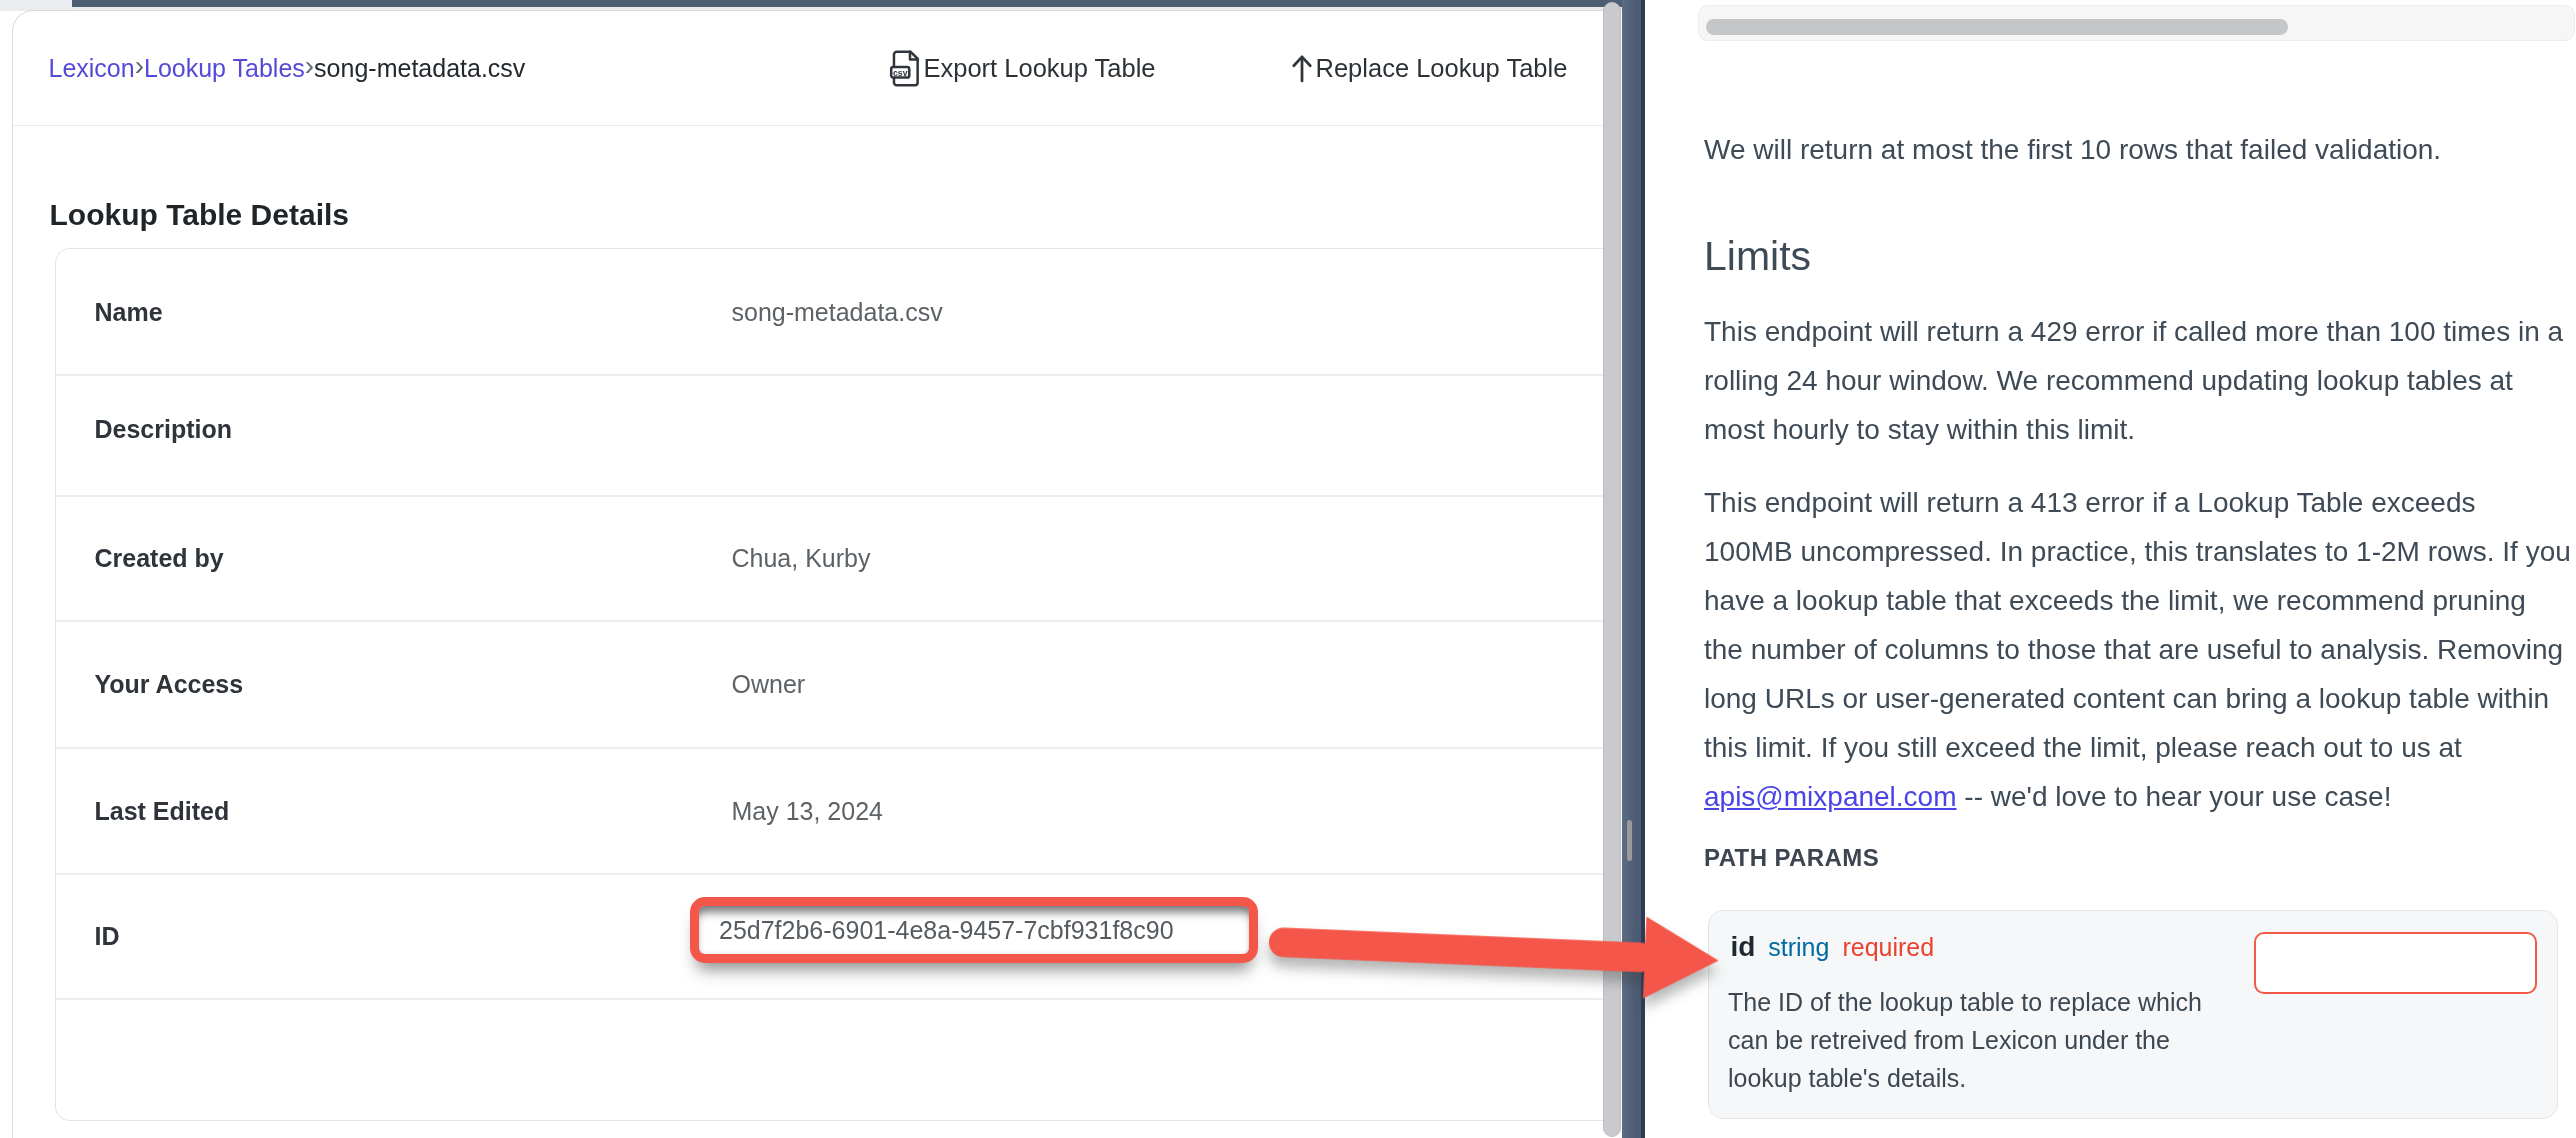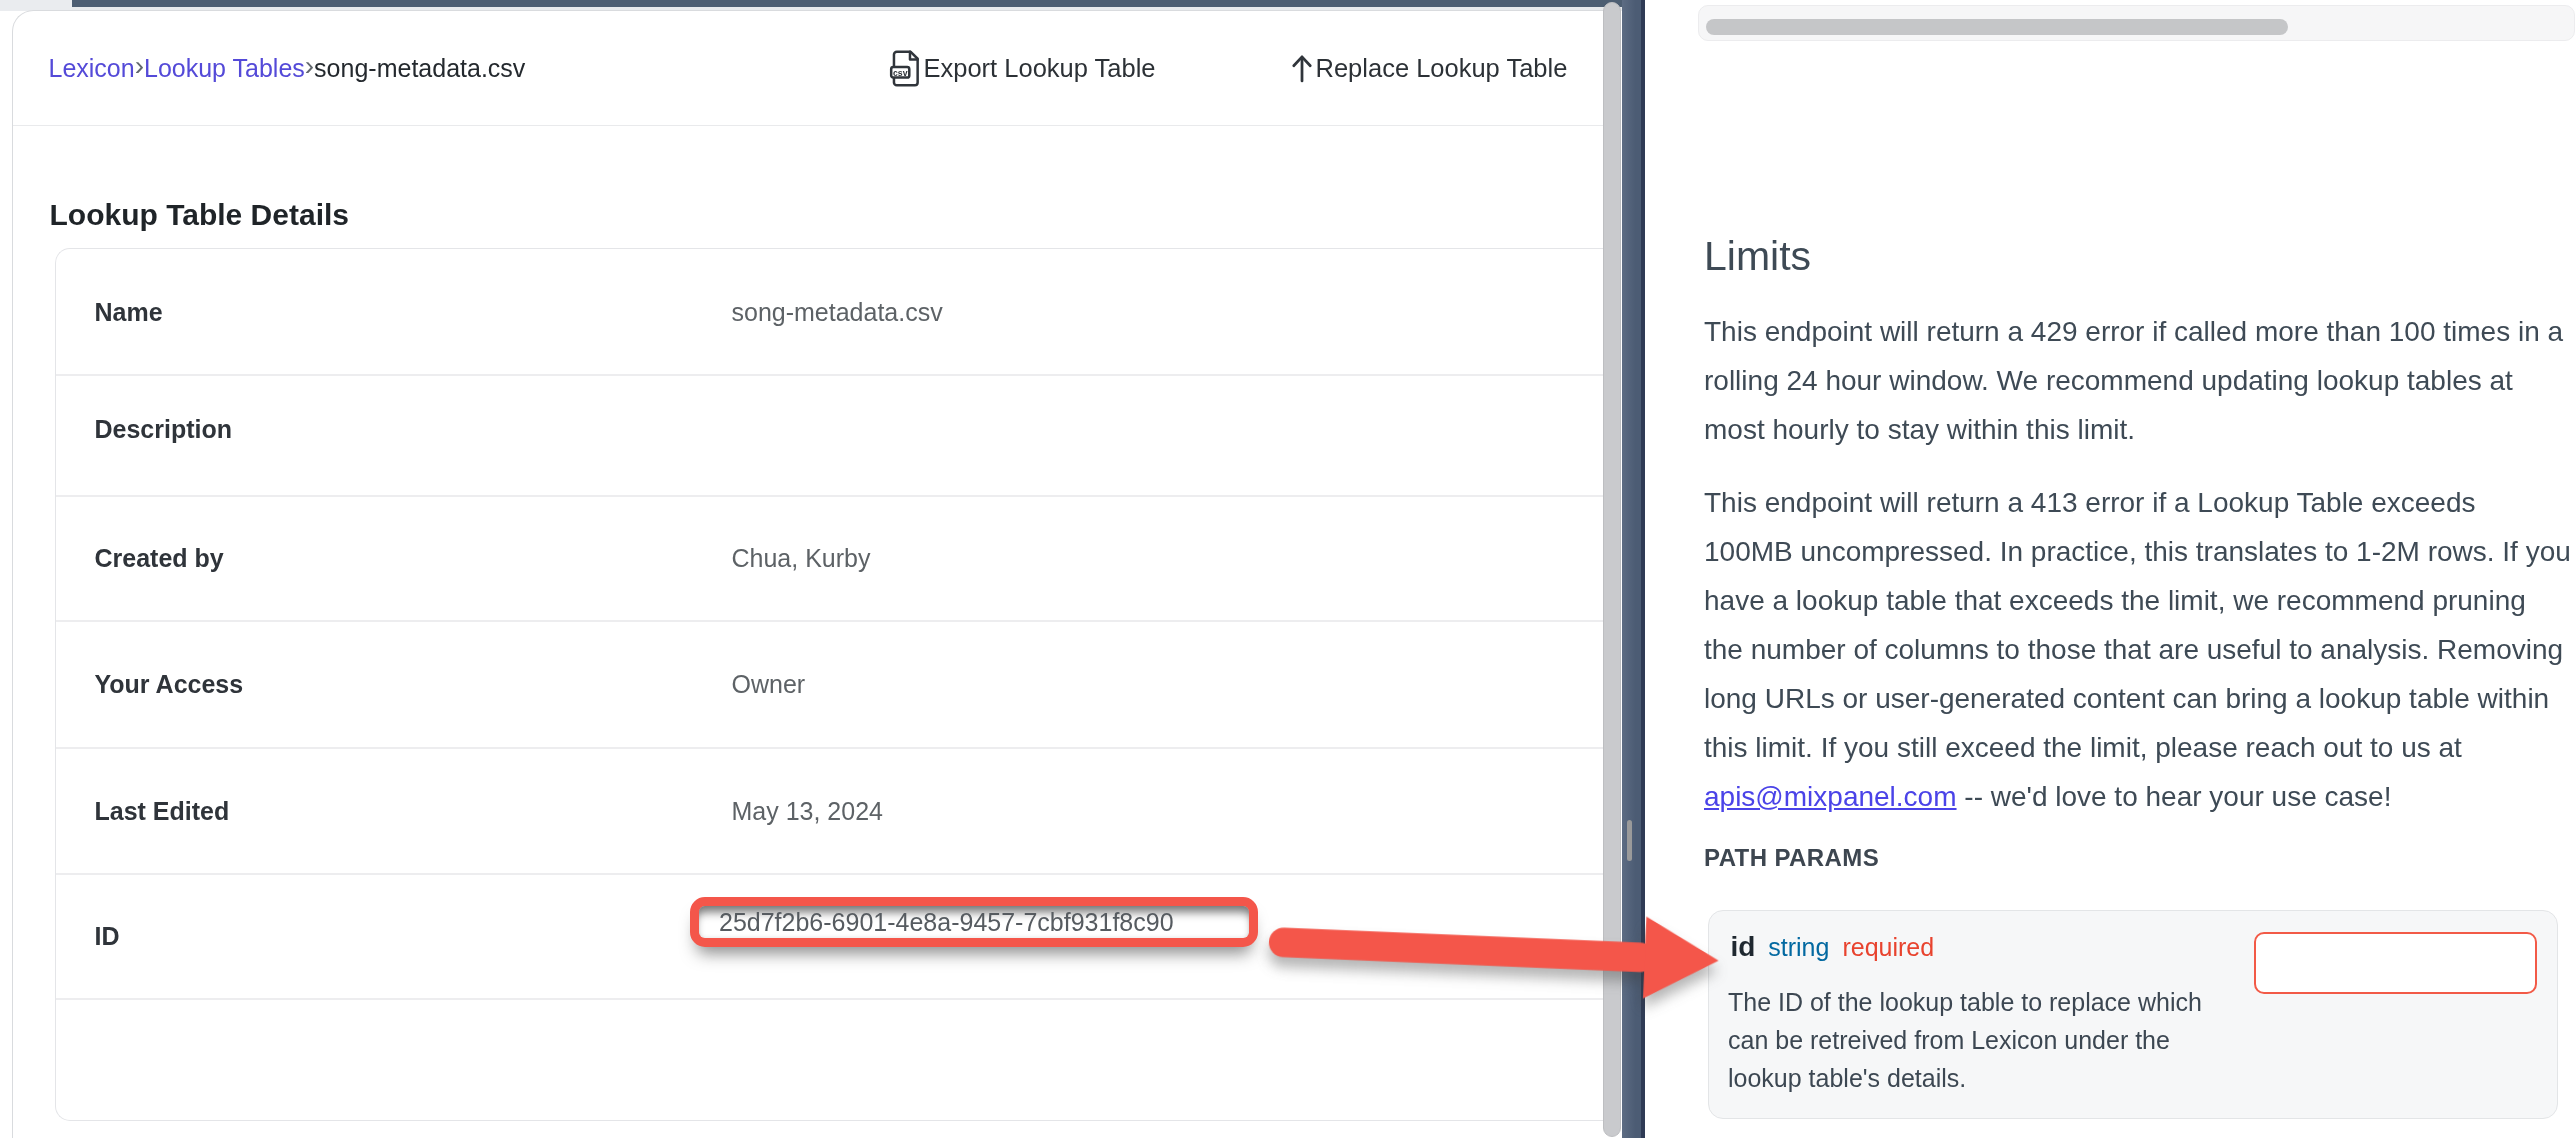--- a/index.html
+++ b/index.html
@@ -44,21 +44,21 @@
     border-right:none;border-radius:15px 0 0 15px;}
   .d-row{position:absolute;left:0;width:100%;}
   .d-row .lbl{position:absolute;left:39px;top:50%;transform:translateY(-50%);
     font-size:25px;font-weight:600;color:#2f343a;}
   .d-row .val{position:absolute;left:676px;top:50%;transform:translateY(-50%);
     font-size:25px;color:#5d6266;white-space:nowrap;}
   .d-div{position:absolute;left:0;width:100%;height:1.6px;background:#ededef;}
   .link-purple{color:#564cd6;text-decoration:none;cursor:pointer;}
 
   
-  .id-highlight{left:690px;top:897px;width:568px;height:50px;box-sizing:border-box;
+  .id-highlight{left:690px;top:897px;width:568px;height:66px;box-sizing:border-box;
     border:9px solid #f4564a;border-radius:15px;background:#f4564a;
     box-shadow:0 13px 16.4px -6.6px rgba(50,50,50,.55);z-index:40;}
   .id-input{width:100%;height:100%;background:#fff;border-radius:5.8px;box-sizing:border-box;
     box-shadow:inset 0 10px 10px -4.1px rgba(25,25,25,.6), inset 0 -1.6px 3.3px rgba(0,0,0,.07);
     display:flex;align-items:center;padding-left:20px;
     font-size:25px;color:#565b60;white-space:nowrap;overflow:hidden;}
 
   .arrow-svg{left:1232px;top:871px;z-index:50;pointer-events:none;}
 
   
@@ -164,20 +164,21 @@
   </div>
 </div>
 
 <div class="abs left-scrollbar"></div>
 
 <div class="abs right-window">
   <div class="rw hscroll-box">
     <div class="hscroll-thumb"></div>
   </div>
 
+  <p class="rw doc-text intro">We will return at most the first 10 rows that failed validation.</p>
 
   <h2 class="rw limits-h">Limits</h2>
 
   <p class="rw doc-text para1">This endpoint will return a 429 error if called more than 100 times in a rolling 24 hour window. We recommend updating lookup tables at most hourly to stay within this limit.</p>
 
   <p class="rw doc-text para2"><span>This endpoint will return a 413 error if a Lookup Table exceeds 100MB uncompressed. In practice, this translates to 1-2M rows. If you have a lookup table that exceeds the limit, we recommend pruning the number of columns to those that are useful to analysis. Removing long URLs or user-generated content can bring a lookup table within this limit. If you still exceed the limit, please reach out to us at </span><a class="doc-link">apis@mixpanel.com</a><span> -- we'd love to hear your use case!</span></p>
 
   <div class="rw path-params">PATH PARAMS</div>
 
   <div class="rw param-box">

